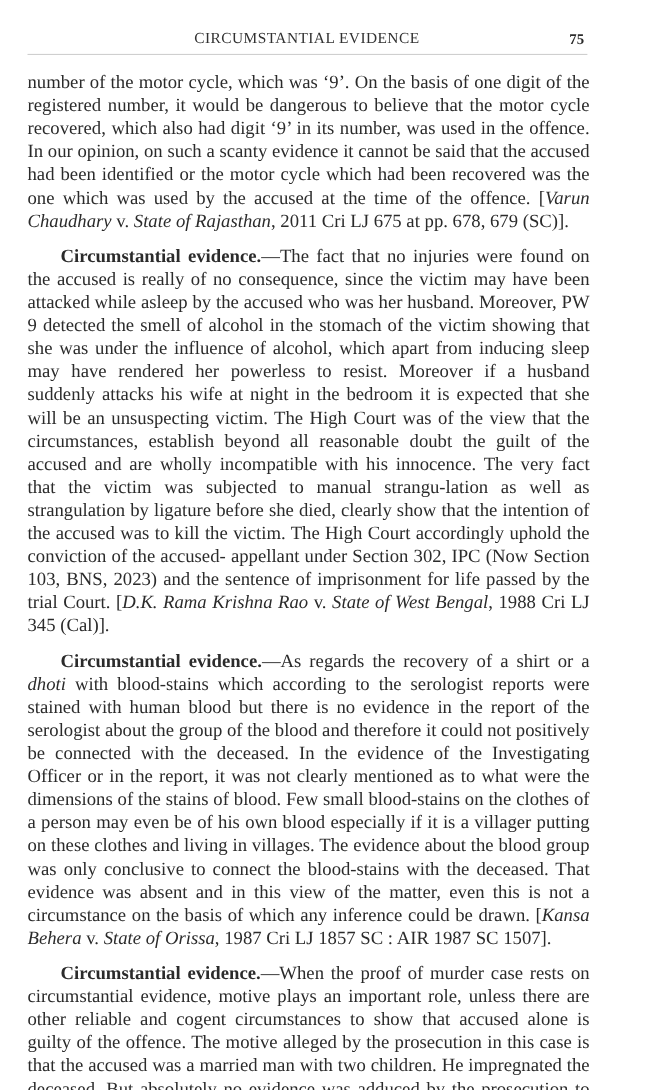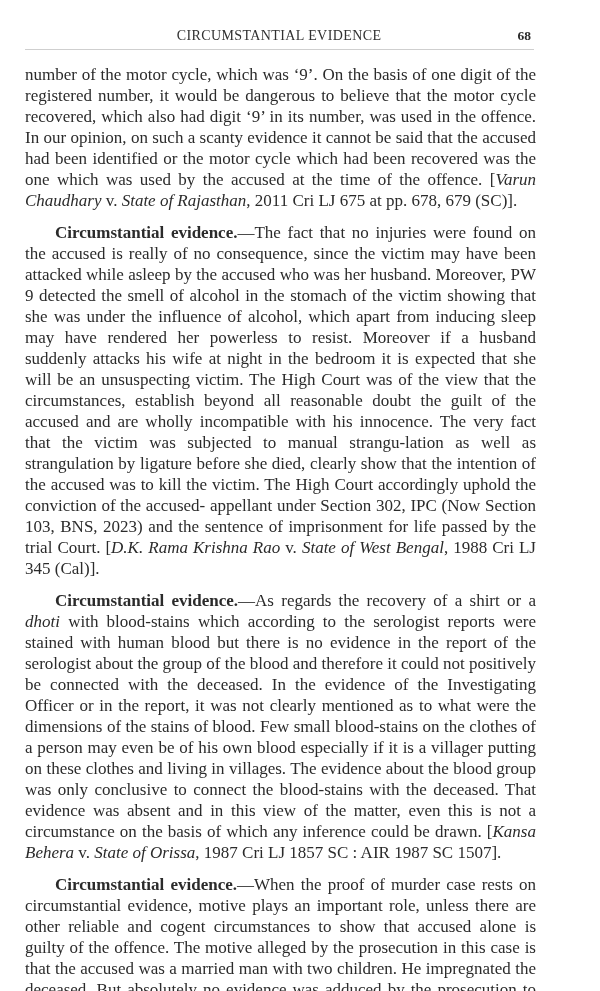--- a/index.html
+++ b/index.html
@@ -49,21 +49,21 @@
   p.para b { font-weight: bold; }
   p.para i { }
 </style>
 </head>
 <body>
 
 <div class="page">
 
   <header class="page-header">
     <span class="running-title">CIRCUMSTANTIAL EVIDENCE</span>
-    <span class="page-number">68</span>
+    <span class="page-number">75</span>
   </header>
 
   <div class="header-rule"></div>
 
   <main class="page-body">
       <p class="para"><span>number of the motor cycle, which was ‘9’. On the basis of one digit of the registered number, it would be dangerous to believe that the motor cycle recovered, which also had digit ‘9’ in its number, was used in the offence. In our opinion, on such a scanty evidence it cannot be said that the accused had been identified or the motor cycle which had been recovered was the one which was used by the accused at the time of the offence. [</span><i>Varun Chaudhary</i><span> v. </span><i>State of Rajasthan</i><span>, 2011 Cri LJ 675 at pp. 678, 679 (SC)].</span></p>
       <p class="para indent"><b>Circumstantial evidence.</b><span>—The fact that no injuries were found on the accused is really of no consequence, since the victim may have been attacked while asleep by the accused who was her husband. Moreover, PW 9 detected the smell of alcohol in the stomach of the victim showing that she was under the influence of alcohol, which apart from inducing sleep may have rendered her powerless to resist. Moreover if a husband suddenly attacks his wife at night in the bedroom it is expected that she will be an unsuspecting victim. The High Court was of the view that the circumstances, establish beyond all reasonable doubt the guilt of the accused and are wholly incompatible with his innocence. The very fact that the victim was subjected to manual strangu-lation as well as strangulation by ligature before she died, clearly show that the intention of the accused was to kill the victim. The High Court accordingly uphold the conviction of the accused- appellant under Section 302, IPC (Now Section 103, BNS, 2023) and the sentence of imprisonment for life passed by the trial Court. [</span><i>D.K. Rama Krishna Rao</i><span> v. </span><i>State of West Bengal</i><span>, 1988 Cri LJ 345 (Cal)].</span></p>
       <p class="para indent"><b>Circumstantial evidence.</b><span>—As regards the recovery of a shirt or a </span><i>dhoti</i><span> with blood-stains which according to the serologist reports were stained with human blood but there is no evidence in the report of the serologist about the group of the blood and therefore it could not positively be connected with the deceased. In the evidence of the Investigating Officer or in the report, it was not clearly mentioned as to what were the dimensions of the stains of blood. Few small blood-stains on the clothes of a person may even be of his own blood especially if it is a villager putting on these clothes and living in villages. The evidence about the blood group was only conclusive to connect the blood-stains with the deceased. That evidence was absent and in this view of the matter, even this is not a circumstance on the basis of which any inference could be drawn. [</span><i>Kansa Behera</i><span> v. </span><i>State of Orissa</i><span>, 1987 Cri LJ 1857 SC : AIR 1987 SC 1507].</span></p>
       <p class="para indent"><b>Circumstantial evidence.</b><span>—When the proof of murder case rests on circumstantial evidence, motive plays an important role, unless there are other reliable and cogent circumstances to show that accused alone is guilty of the offence. The motive alleged by the prosecution in this case is that the accused was a married man with two children. He impregnated the deceased. But absolutely no evidence was adduced by the prosecution to prove that accused impregnated the deceased. At the time of postmortem, though foetus was seen, DNA test was not done. The only evidence to that effect was that PW 1 deposed before the Court that two weeks prior to the death, deceased disclosed that she is pregnant by the accused. PW 1 is the sister of the</span></p>
     </main>

